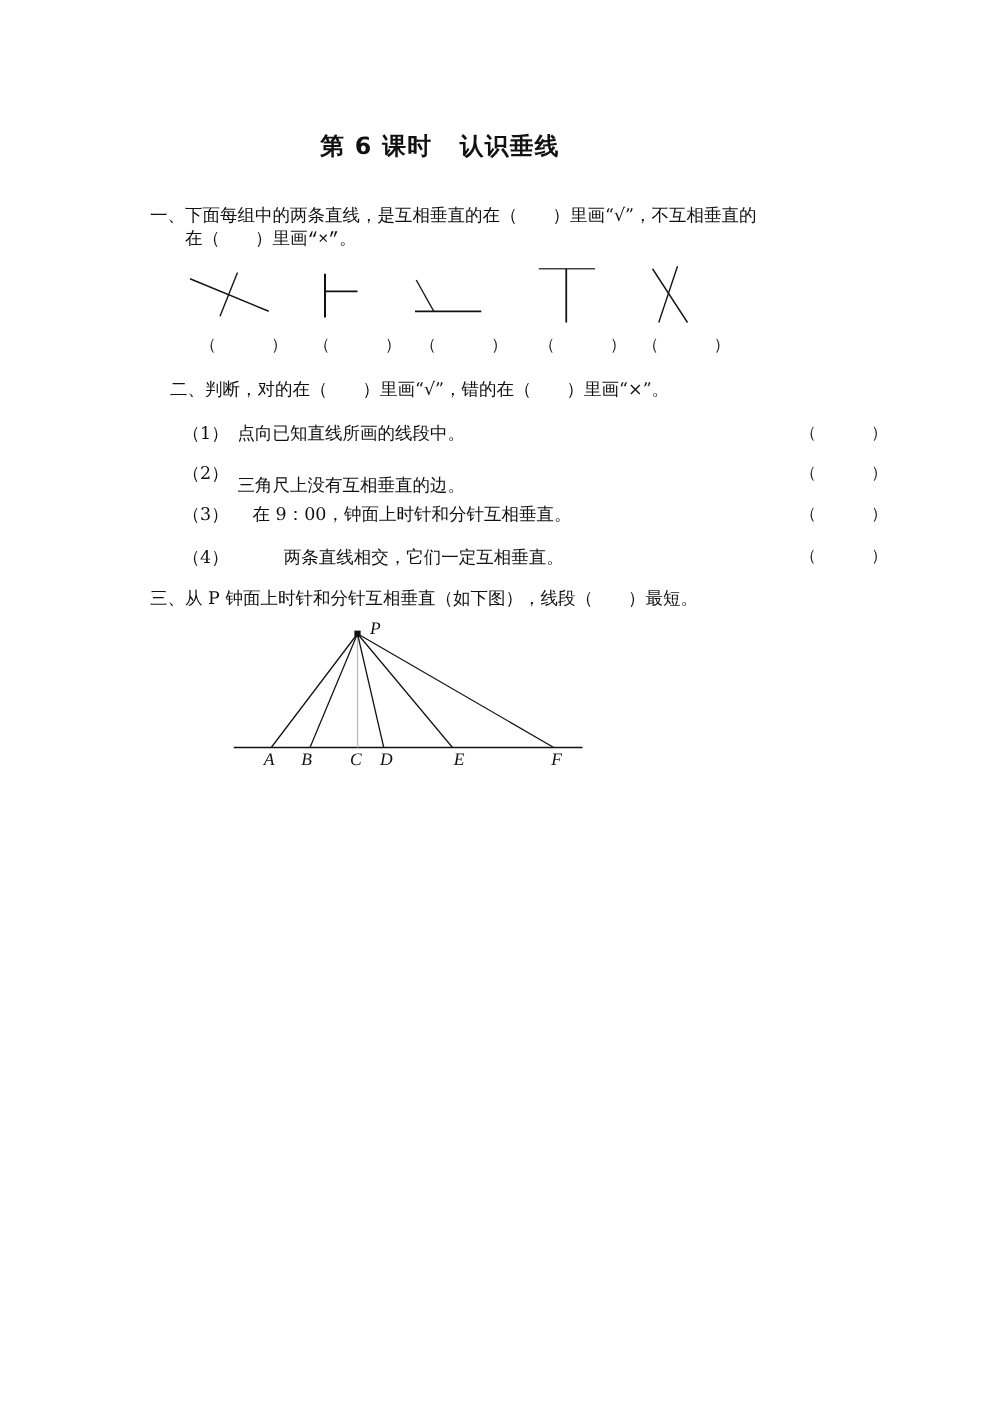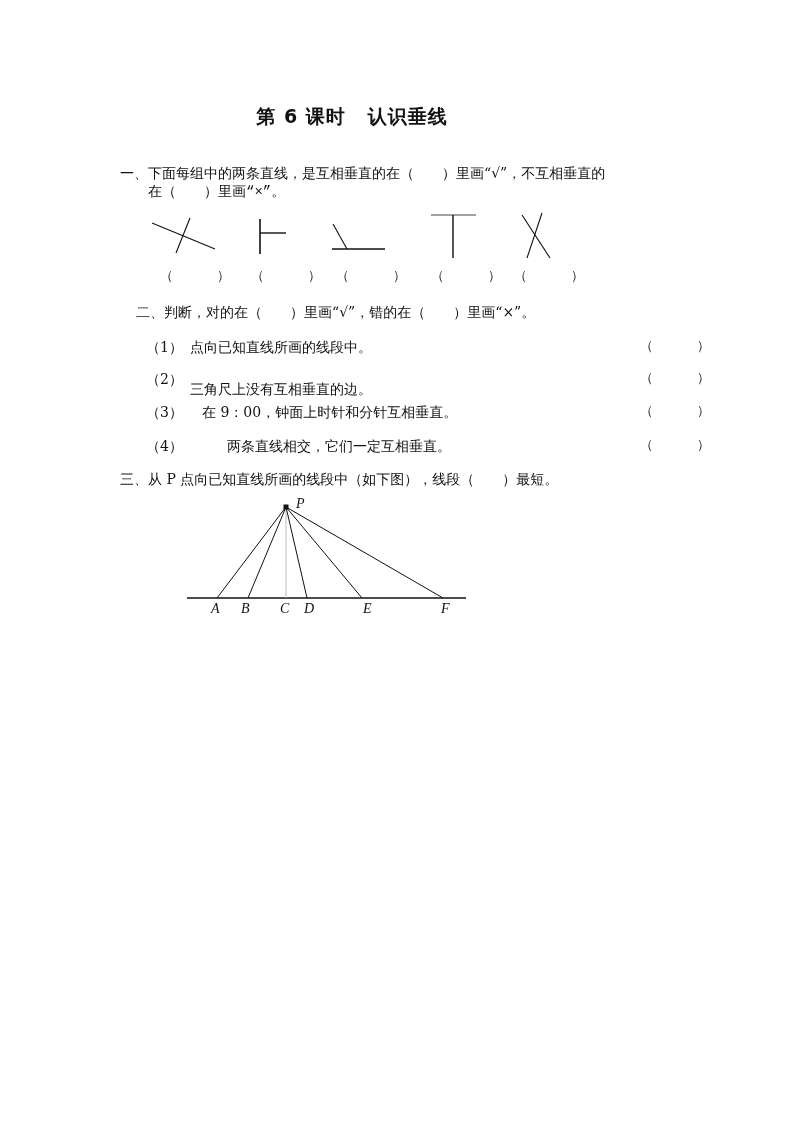--- a/index.html
+++ b/index.html
@@ -74,21 +74,21 @@
   <div class="abs txt" style="left:146px; top:402px;">（3）</div>
   <div class="abs txt" style="left:202px; top:402px;">在 9：00，钟面上时针和分针互相垂直。</div>
   <div class="abs paren" style="left:640px; top:402px; letter-spacing:6px;">（　　）</div>
 </div>
 <div>
   <div class="abs txt" style="left:146px; top:436px;">（4）</div>
   <div class="abs txt" style="left:190px; top:436px;margin-left:37px;">两条直线相交，它们一定互相垂直。</div>
   <div class="abs paren" style="left:640px; top:436px; letter-spacing:6px;">（　　）</div>
 </div>
 
-<div class="abs txt" style="left:120px; top:469px;">三、从 P 点向已知直线所画的线段中（如下图），线段（　　）最短。</div>
+<div class="abs txt" style="left:120px; top:469px;">三、从 P 钟面上时针和分针互相垂直（如下图），线段（　　）最短。</div>
 
 <svg class="fig" width="793" height="640">
   <line x1="187" y1="598" x2="466" y2="598" stroke="#111" stroke-width="1.3"></line>
   <g stroke="#111" stroke-width="1">
     <line x1="286" y1="507" x2="217" y2="598"></line>
     <line x1="286" y1="507" x2="248" y2="598"></line>
     <line x1="286" y1="507" x2="286" y2="598" stroke="#bbb"></line>
     <line x1="286" y1="507" x2="307" y2="598"></line>
     <line x1="286" y1="507" x2="362" y2="598"></line>
     <line x1="286" y1="507" x2="443" y2="598"></line>

